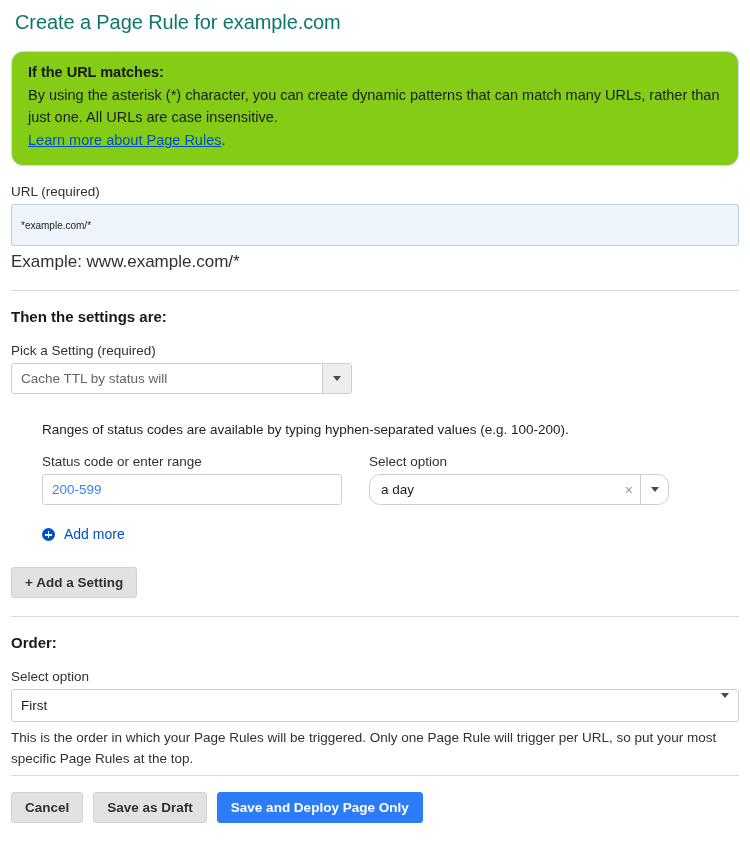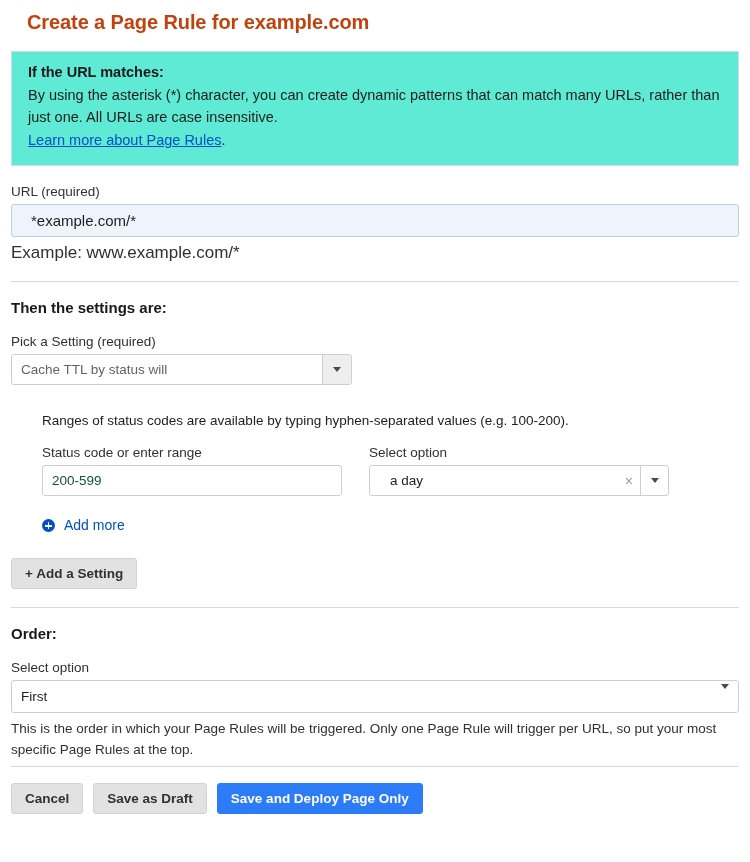--- a/index.html
+++ b/index.html
@@ -15,32 +15,32 @@
   }
   .page {
     width: 750px;
     height: 862px;
     position: relative;
     padding: 0 11px;
   }
 
   .page-title {
     font-size: 20px;
-    font-weight: bold;
-    color: #c2410c;
-    margin: 11px 0 0 16px;
+    font-weight: normal;
+    color: #0f766e;
+    margin: 11px 0 0 4px;
     letter-spacing: -0.1px;
   }
 
   
   .callout {
     margin-top: 17px;
     border: 1px solid #c7ddf5;
-    background: #5eead4;
-    border-radius: 0;
+    background: #84cc16;
+    border-radius: 12px;
     padding: 12px 16px 14px 16px;
   }
   .callout-title {
     font-weight: bold;
     font-size: 14.5px;
     color: #19191b;
     margin-bottom: 4px;
   }
   .callout-text {
     font-size: 14.5px;
@@ -54,28 +54,28 @@
   }
 
   
   .field-label {
     font-size: 13.5px;
     color: #313131;
     margin: 18px 0 5px 0;
   }
   .url-input {
     width: 100%;
-    height: 33px;
+    height: 42px;
     border: 1px solid #b9cfe8;
     background: #eef4fc;
     border-radius: 3px;
-    font-size: 15px;
+    font-size: 10px;
     font-family: "Liberation Sans", sans-serif;
     color: #1d1d1d;
-    padding: 0 19px;
+    padding: 0 9px;
     outline: none;
   }
   .hint {
     font-size: 17px;
     color: #313131;
     margin-top: 6px;
   }
 
   hr.sep {
     border: none;
@@ -145,36 +145,36 @@
     color: #313131;
     margin-bottom: 5px;
   }
   .text-input {
     width: 300px;
     height: 31px;
     border: 1px solid #cfcfcf;
     border-radius: 3px;
     font-size: 13.5px;
     font-family: "Liberation Sans", sans-serif;
-    color: #14532d;
+    color: #3b82f6;
     padding: 0 9px;
     background: #fff;
     outline: none;
   }
   .combo {
     width: 300px;
     height: 31px;
     border: 1px solid #cfcfcf;
-    border-radius: 3px;
-    background: #fff;
-    display: flex;
-    align-items: center;
-    font-size: 13.5px;
-    color: #1d1d1d;
-    padding: 0 0 0 20px;
+    border-radius: 11px;
+    background: #fff;
+    display: flex;
+    align-items: center;
+    font-size: 13.5px;
+    color: #1d1d1d;
+    padding: 0 0 0 11px;
     cursor: pointer;
   }
   .combo .combo-text { flex: 1; }
   .combo .clear-x {
     color: #9a9a9a;
     font-size: 14px;
     padding: 0 7px;
     cursor: pointer;
     line-height: 1;
   }

